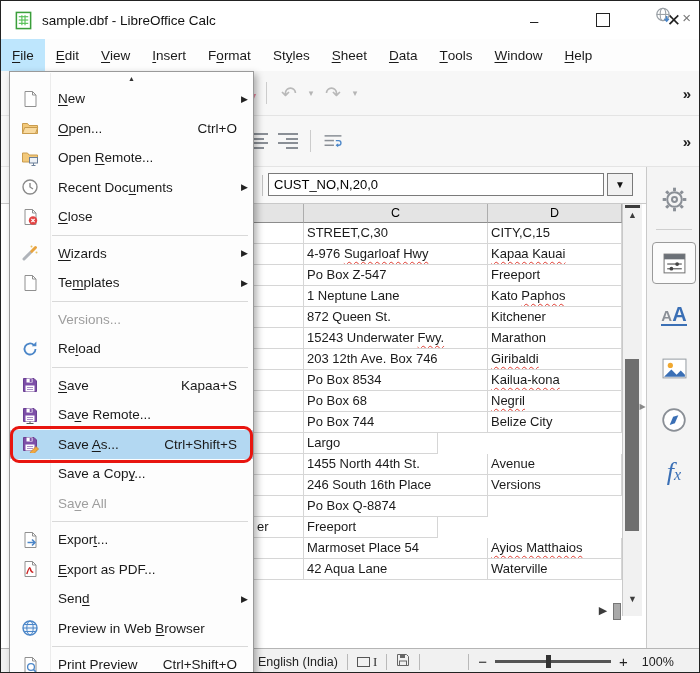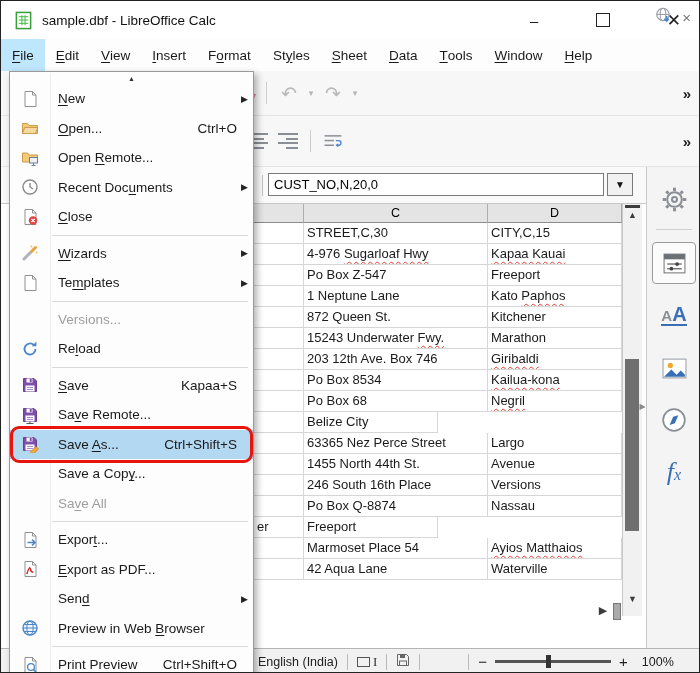--- a/index.html
+++ b/index.html
@@ -365,41 +365,40 @@
         <div class="sh-cell w-c">Po Box 8534</div>
         <div class="sh-cell w-d"><span class="sq">Kailua-kona</span></div>
       </div>
       <div class="sh-row">
         <div class="sh-cell w-b"></div>
         <div class="sh-cell w-c">Po Box 68</div>
         <div class="sh-cell w-d"><span class="sq">Negril</span></div>
       </div>
       <div class="sh-row">
         <div class="sh-cell w-b"></div>
+        <div class="sh-cell w-c">Po Box 744</div>
         <div class="sh-cell w-d">Belize City</div>
       </div>
       <div class="sh-row">
         <div class="sh-cell w-b"></div>
-        <div class="sh-cell w-c">63365 Nez Perce Street</div>
         <div class="sh-cell w-d">Largo</div>
       </div>
       <div class="sh-row">
         <div class="sh-cell w-b"></div>
         <div class="sh-cell w-c">1455 North 44th St.</div>
         <div class="sh-cell w-d">Avenue</div>
       </div>
       <div class="sh-row">
         <div class="sh-cell w-b"></div>
         <div class="sh-cell w-c">246 South 16th Place</div>
         <div class="sh-cell w-d">Versions</div>
       </div>
       <div class="sh-row">
         <div class="sh-cell w-b"></div>
         <div class="sh-cell w-c">Po Box Q-8874</div>
-        <div class="sh-cell w-d">Nassau</div>
       </div>
       <div class="sh-row">
         <div class="sh-cell w-b">er</div>
         <div class="sh-cell w-d">Freeport</div>
       </div>
       <div class="sh-row">
         <div class="sh-cell w-b"></div>
         <div class="sh-cell w-c">Marmoset Place 54</div>
         <div class="sh-cell w-d"><span class="sq">Ayios Matthaios</span></div>
       </div>

